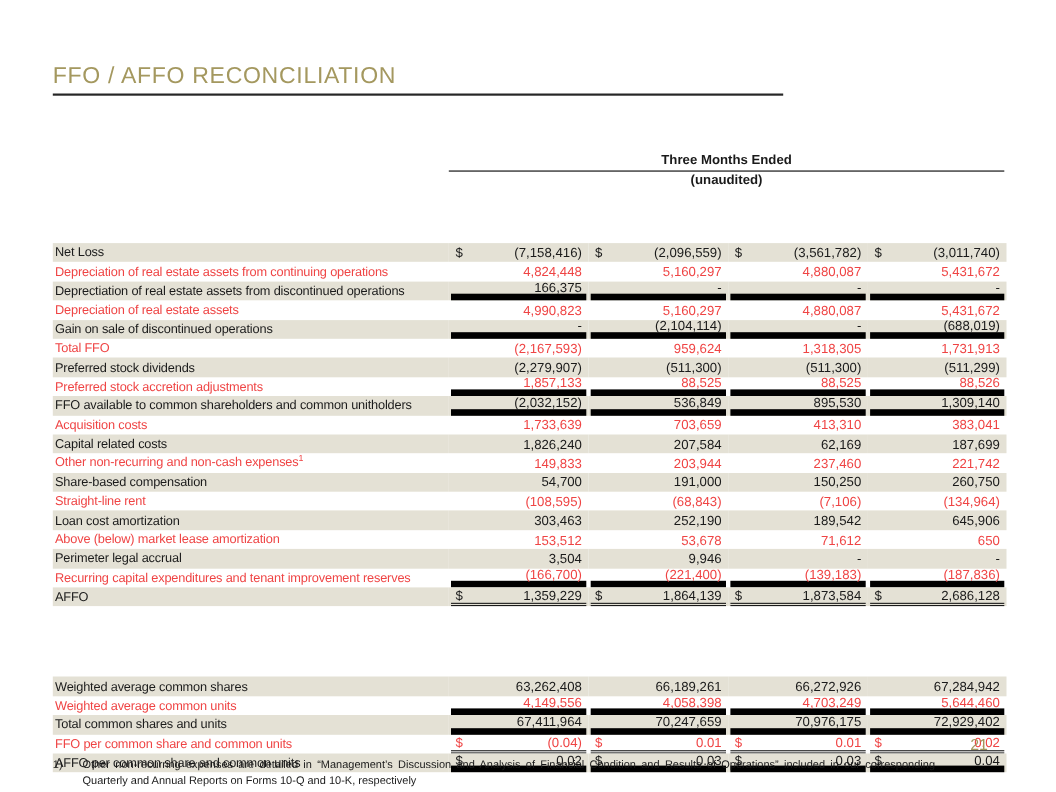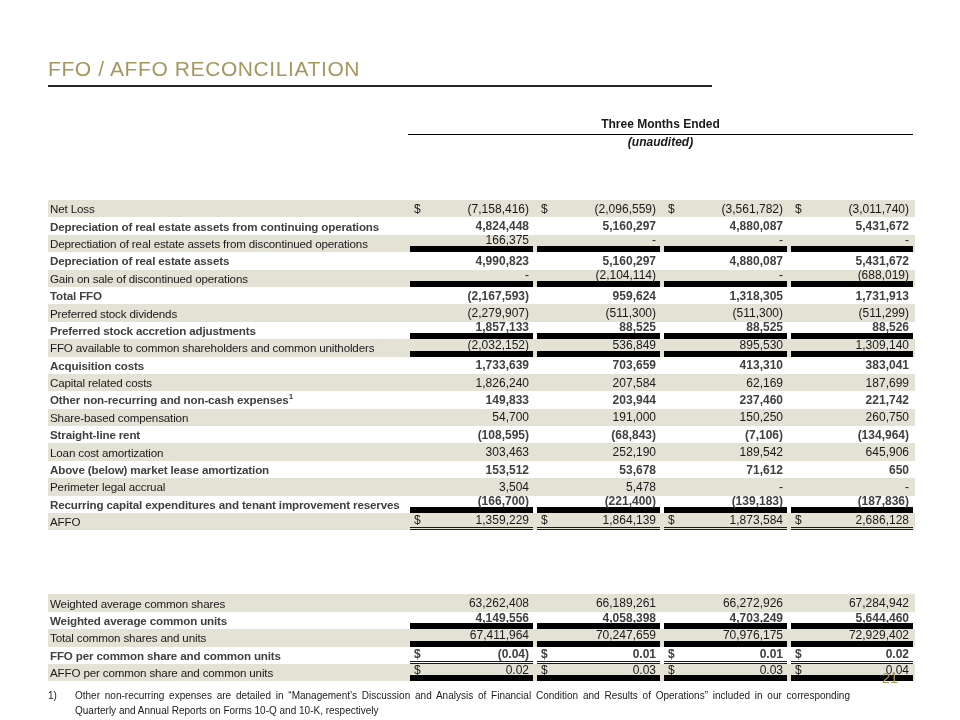--- a/index.html
+++ b/index.html
@@ -15,36 +15,36 @@
   .logo{position:absolute;left:712px;top:50px;display:flex;gap:8px;}
   .logo-mark{width:55px;height:58px;}
   .logo-text{width:155px;padding-top:1px;}
   .logo-brand{font-size:27px;font-weight:bold;letter-spacing:1.5px;white-space:nowrap;
               color:var(--logo-dark-brown,#3a2d21);transform:scaleY(1.12);transform-origin:top left;}
   .logo-rule{margin-top:6px;height:3px;background:var(--logo-dark-brown,#3a2d21);}
   .logo-tagline{margin-top:4px;font-size:8.5px;font-weight:bold;letter-spacing:.42px;white-space:nowrap;
                 color:var(--logo-dark-brown,#3a2d21);}
 
   
-  .sheet{position:absolute;left:48px;top:116px;width:867px;}
+  .sheet{position:absolute;left:48px;top:137px;width:867px;}
   .hdr-title{margin-left:360px;width:505px;box-sizing:border-box;text-align:center;font-weight:bold;
              font-size:12px;height:19px;line-height:16px;border-bottom:1.5px solid #000;}
   .hdr-dates{display:grid;grid-template-columns:360px 127px 127px 127px 126px;font-weight:bold;
              font-size:12px;height:19px;line-height:20px;text-align:center;}
   .hdr-sub{margin-left:360px;width:505px;text-align:center;font-weight:bold;font-size:12px;
-           height:17px;line-height:14px;font-style:italic;}
+           height:17px;line-height:14px;}
   table.fin{border-collapse:collapse;table-layout:fixed;width:867px;font-size:12px;margin-top:48px;}
   .fin td{height:17.4px;padding:0;vertical-align:middle;}
   .fin td.label{padding-left:2px;white-space:nowrap;font-size:11.6px;letter-spacing:-.15px;}
   .fin td.num{padding:0 2px;}
   .cellin{box-sizing:border-box;height:17.4px;display:flex;justify-content:space-between;
           align-items:center;padding:0 4px;}
   .cellin .val{text-align:right;}
   tr.shaded td{background:var(--row-shade,#e4e1d5);}
-  tr.b{font-weight:bold;color:#404040;}
+  tr.b{font-weight:normal;color:#ef4444;}
   tr.u .cellin{border-bottom:6px solid #000000;}
   tr.uu .cellin{border-bottom:3px double #1a1a1a;}
   .fin sup{font-size:8px;line-height:0;}
   .gap{height:16px;}
 
   
   .footnote{position:absolute;left:48px;top:689px;width:802px;font-size:10px;line-height:14.5px;display:flex;}
   .fn-marker{flex:0 0 27px;}
   .fn-text{flex:1;text-align:justify;}
   .pagenum{position:absolute;left:882px;top:670px;font-size:14.5px;color:var(--accent-gold,#a4985f);}
@@ -507,21 +507,21 @@
             <td class="label">Perimeter legal accrual</td>
             <td class="num">
               <div class="cellin">
                 <span class="cur"></span>
                 <span class="val">3,504</span>
               </div>
             </td>
             <td class="num">
               <div class="cellin">
                 <span class="cur"></span>
-                <span class="val">5,478</span>
+                <span class="val">9,946</span>
               </div>
             </td>
             <td class="num">
               <div class="cellin">
                 <span class="cur"></span>
                 <span class="val">-</span>
               </div>
             </td>
             <td class="num">
               <div class="cellin">

